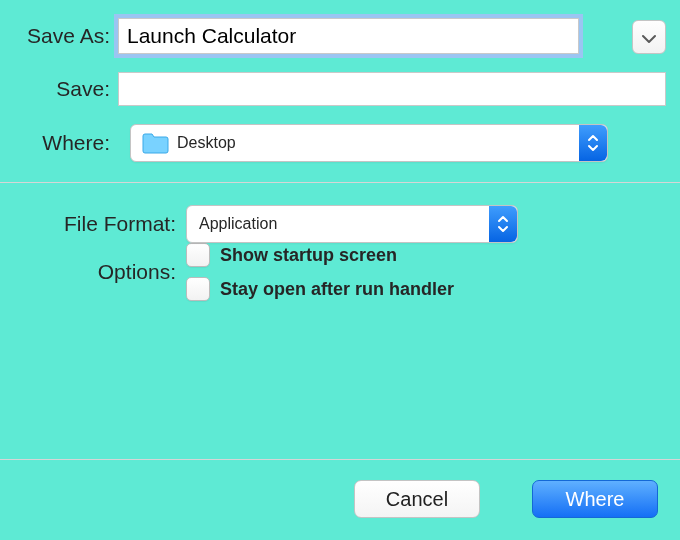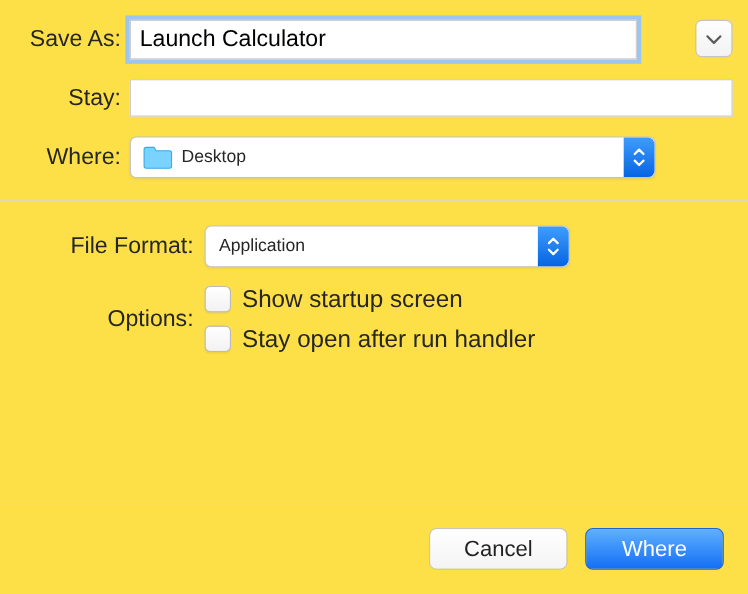--- a/index.html
+++ b/index.html
@@ -6,35 +6,35 @@
   html, body {
     margin: 0; padding: 0;
     width: 680px; height: 540px;
     font-family: -apple-system, "Helvetica Neue", Arial, sans-serif;
     font-size: 20px;
     color: #262626;
     background: #ececec;
   }
   .dialog {
     width: 680px; height: 540px;
-    background: #fde047;
+    background: #5eead4;
     display: flex; flex-direction: column;
   }
   .top-section {
     padding: 18px 14px 16px 14px;
   }
   .row {
     display: flex; align-items: center;
     margin-bottom: 18px;
   }
   .label {
     width: 104px; text-align: right;
     padding-right: 8px; font-size: 21px;
   }
-  .save-as-wrap { display: flex; align-items: flex-start; flex: 1; gap: 43px; }
+  .save-as-wrap { display: flex; align-items: flex-end; flex: 1; gap: 43px; }
   .save-as-input {
     flex: 1; height: 36px;
     border: 1px solid #c9c9c9;
     padding: 4px 8px; font-size: 21px;
     box-shadow: 0 0 0 4px #9bc5f2;
     outline: none;
     background: #fff;
   }
   .dropdown-toggle {
     width: 34px; height: 34px; margin-left: 10px;
@@ -62,51 +62,52 @@
   }
   .popup-text { font-size: 16px; }
   .popup-caps {
     position: absolute; right: 0; top: 0; height: 100%; width: 28px;
     background: linear-gradient(#3f9dfd,#0664e3);
     border-radius: 0 6px 6px 0;
     display: flex; flex-direction: column; align-items: center; justify-content: center;
   }
   .separator { height: 1px; background: #d6d6d6; margin: 0; }
   .mid-section { padding: 22px 14px 10px 14px; }
-  .mid-row { display: flex; align-items: center; margin-bottom: 16px; }
+  .mid-row { display: flex; align-items: center; }
   .mid-label { width: 172px; text-align: right; padding-right: 10px; font-size: 21px; }
   .format-popup {
     width: 332px; height: 38px;
     border: 1px solid #c4c4c4; border-radius: 6px;
     background: #fff;
     display: flex; align-items: center; position: relative;
     box-shadow: 0 1px 2px rgba(0,0,0,0.05);
     cursor: pointer;
   }
   .format-popup .popup-text { margin-left: 12px; }
   .options-col { display: flex; flex-direction: column; gap: 10px; }
   .checkbox-row { display: flex; align-items: center; gap: 10px; cursor: pointer; }
   .checkbox-box {
     width: 24px; height: 24px;
     border: 1px solid #bcbcbc; border-radius: 5px;
     background: linear-gradient(#fff,#f2f2f2);
     box-shadow: 0 1px 1px rgba(0,0,0,0.05);
   }
-  .checkbox-label { font-size: 22px; }
+  .checkbox-label { font-size: 18px; font-weight: bold; }
   .footer {
     margin-top: auto;
     border-top: 1px solid #d6d6d6;
     padding: 20px 22px 22px;
     display: flex; justify-content: flex-end; gap: 16px;
   }
   .btn {
     min-width: 126px; height: 38px;
     border-radius: 7px; font-size: 20px;
     display: flex; align-items: center; justify-content: center;
     cursor: pointer;
+    margin-left: 36px;
   }
   .btn-cancel {
     border: 1px solid #c4c4c4;
     background: linear-gradient(#ffffff,#f4f4f4);
     color: #222;
   }
   .btn-save {
     border: 1px solid #1468d6;
     background: linear-gradient(#5fb0ff,#146ff5);
     color: #fff;
@@ -127,25 +128,25 @@
           <span>
             <svg width="14" height="10" viewBox="0 0 14 10">
                 <path d="M1 2 L7 8 L13 2" stroke="#5a5a5a" stroke-width="2" fill="none" stroke-linecap="round" stroke-linejoin="round"></path>
               </svg>
           </span>
         </div>
       </div>
     </div>
 
     <div class="row">
-      <div class="label">Stay:</div>
+      <div class="label">Save:</div>
       <input class="tags-input" type="text" value="" style="">
     </div>
 
-    <div class="row" style="margin-bottom:4px;">
+    <div class="row" style="margin-bottom:4px;gap:12px;">
       <div class="label">Where:</div>
       <div class="where-popup">
         <span class="folder-icon">
           <svg width="28" height="22" viewBox="0 0 28 22">
             <path d="M2 4 Q2 2 4 2 H11 L13 5 H25 Q27 5 27 7 V19 Q27 21 25 21 H4 Q2 21 2 19 Z" fill="#79d2ff" stroke="#3aa9e8"></path>
           </svg>
         </span>
         <span class="popup-text">Desktop</span>
         <span class="popup-caps">
           <svg width="12" height="20" viewBox="0 0 12 20">

